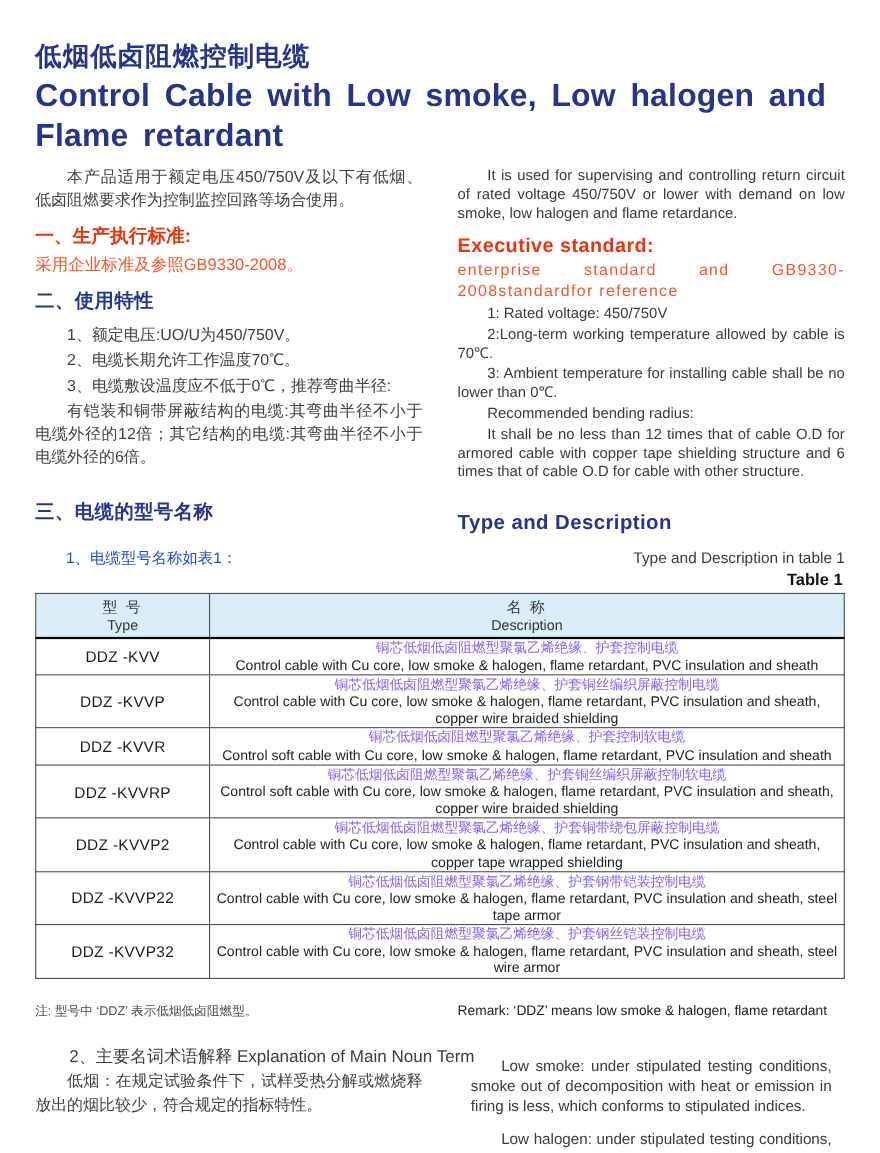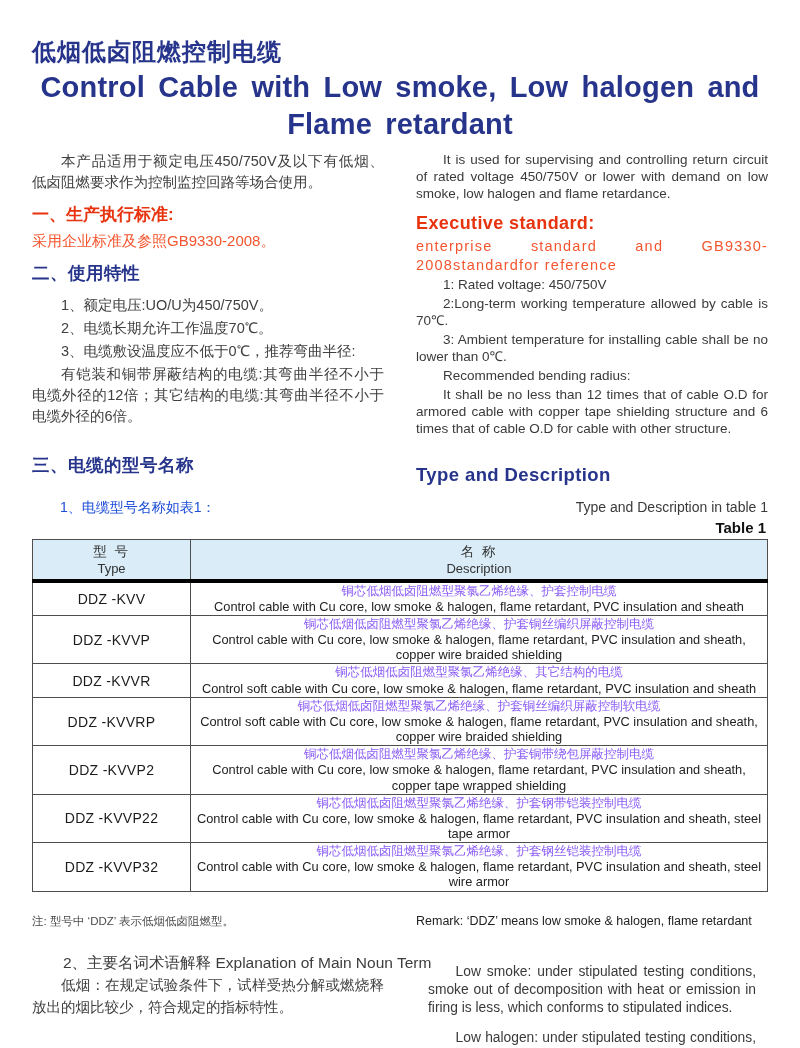--- a/index.html
+++ b/index.html
@@ -24,21 +24,20 @@
     letter-spacing: 1px;
   }
   .title-en {
     color: #26348b;
     font-size: 29px;
     font-weight: bold;
     line-height: 1.28;
     margin-top: 2px;
     letter-spacing: 0.2px;
     word-spacing: 5px;
-    text-align: center;
   }
 
   
   .cols { display: flex; gap: 32px; }
   .col { flex: 1 1 0; min-width: 0; }
 
   .zh-text { font-size: 14.5px; line-height: 1.45; color: #404040; }
   .en-text { font-size: 13.5px; line-height: 1.26; color: #3a3a3a; }
 
   .top-cols { margin-top: 8px; }
@@ -93,21 +92,21 @@
     border: 1px solid #4e4e4e;
     text-align: center;
     vertical-align: middle;
     padding: 1px 4px;
   }
   table.spec thead th {
     background: #d9ecf7;
     font-weight: normal;
     color: #333;
     padding: 3px 4px;
-    border-bottom: 4px solid #000000;
+    border-bottom: 2px solid #000000;
   }
   .col-type { width: 21.5%; }
   .th-line-zh { font-size: 13.5px; letter-spacing: 2px; }
   .th-line-en { font-size: 13px; }
   td.cell-type { font-size: 14px; color: #1c1c1c; letter-spacing: 0.3px; }
   td.cell-desc { padding: 1px 10px; }
   .desc-zh { font-size: 12.5px; color: #8b5cf6; line-height: 1.22; }
   .desc-en { font-size: 12.8px; color: #222; line-height: 1.18; }
 
   
@@ -203,21 +202,21 @@
       <tr>
         <td class="cell-type">DDZ -KVVP</td>
         <td class="cell-desc">
           <div class="desc-zh">铜芯低烟低卤阻燃型聚氯乙烯绝缘、护套铜丝编织屏蔽控制电缆</div>
           <div class="desc-en">Control cable with Cu core, low smoke &amp; halogen, flame retardant, PVC insulation and sheath, copper wire braided shielding</div>
         </td>
       </tr>
       <tr>
         <td class="cell-type">DDZ -KVVR</td>
         <td class="cell-desc">
-          <div class="desc-zh">铜芯低烟低卤阻燃型聚氯乙烯绝缘、其它结构的电缆</div>
+          <div class="desc-zh">铜芯低烟低卤阻燃型聚氯乙烯绝缘、护套控制软电缆</div>
           <div class="desc-en">Control soft cable with Cu core, low smoke &amp; halogen, flame retardant, PVC insulation and sheath</div>
         </td>
       </tr>
       <tr>
         <td class="cell-type">DDZ -KVVRP</td>
         <td class="cell-desc">
           <div class="desc-zh">铜芯低烟低卤阻燃型聚氯乙烯绝缘、护套铜丝编织屏蔽控制软电缆</div>
           <div class="desc-en">Control soft cable with Cu core, low smoke &amp; halogen, flame retardant, PVC insulation and sheath, copper wire braided shielding</div>
         </td>
       </tr>

